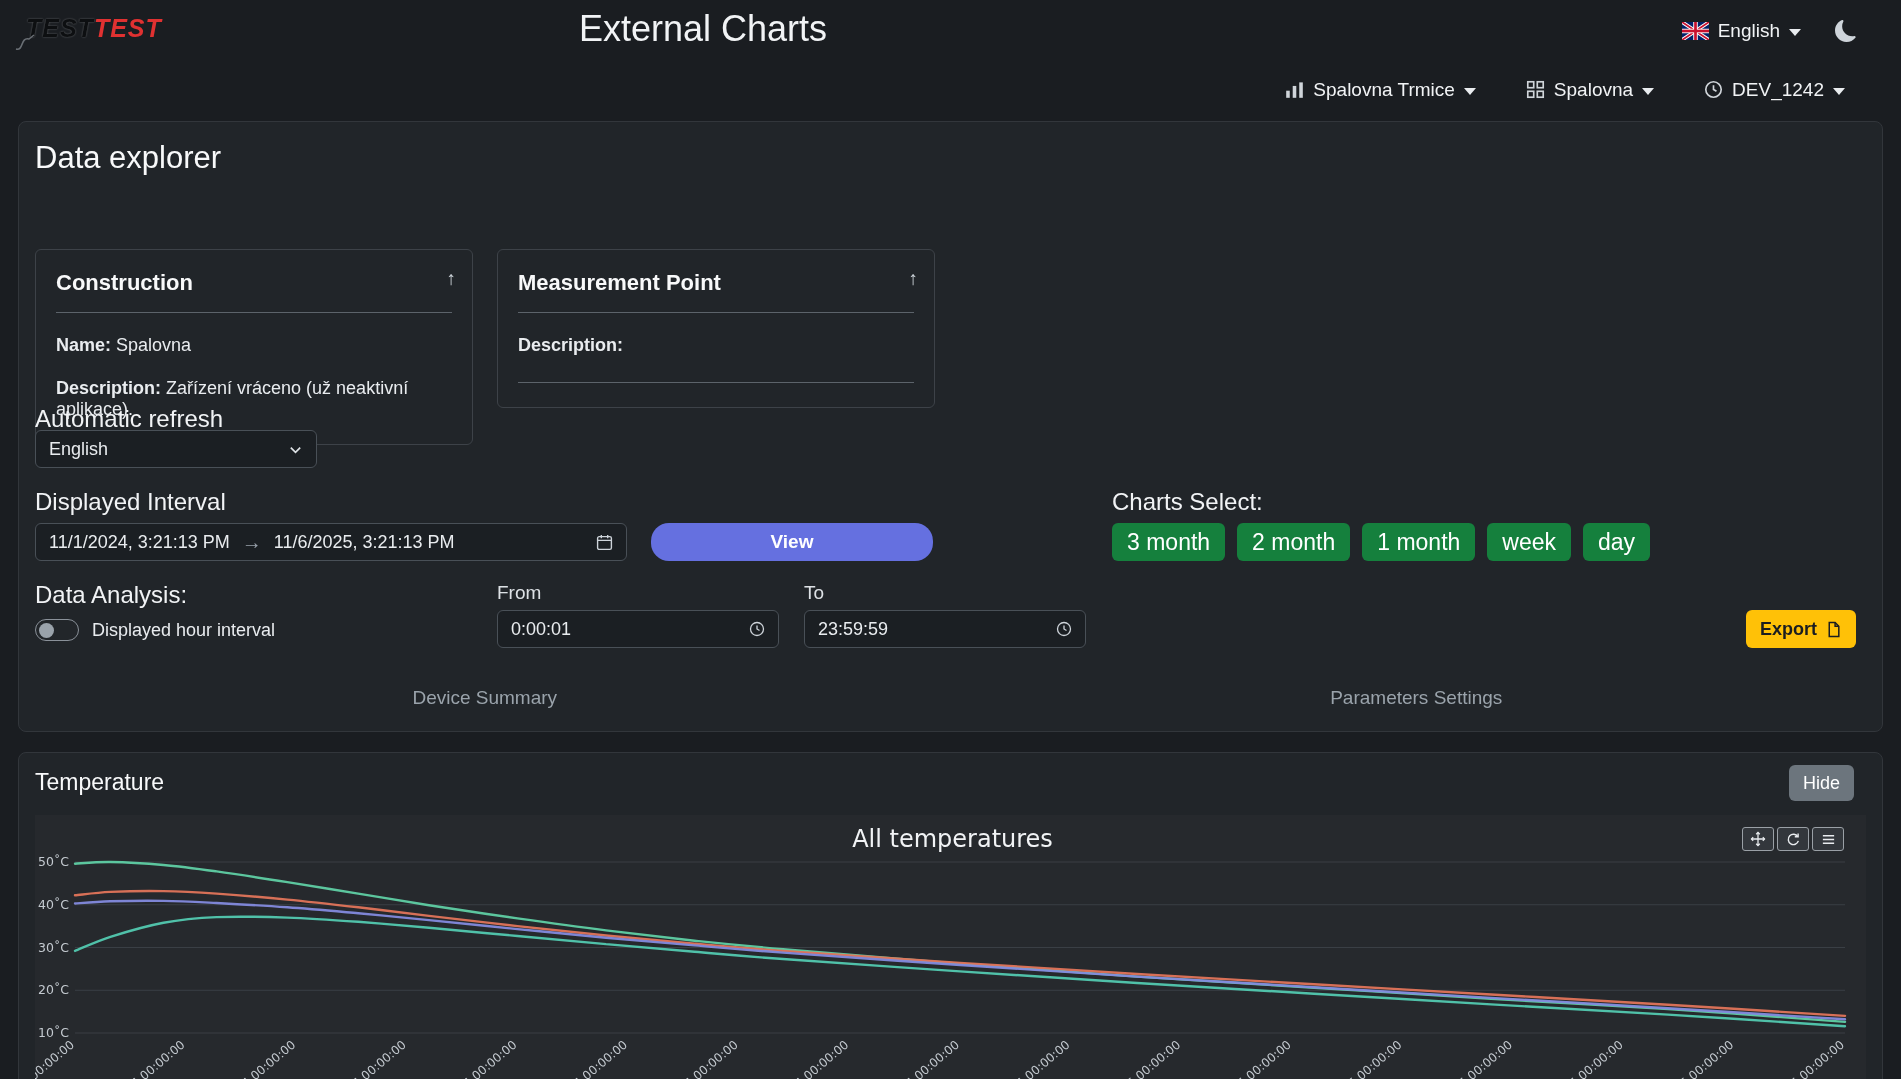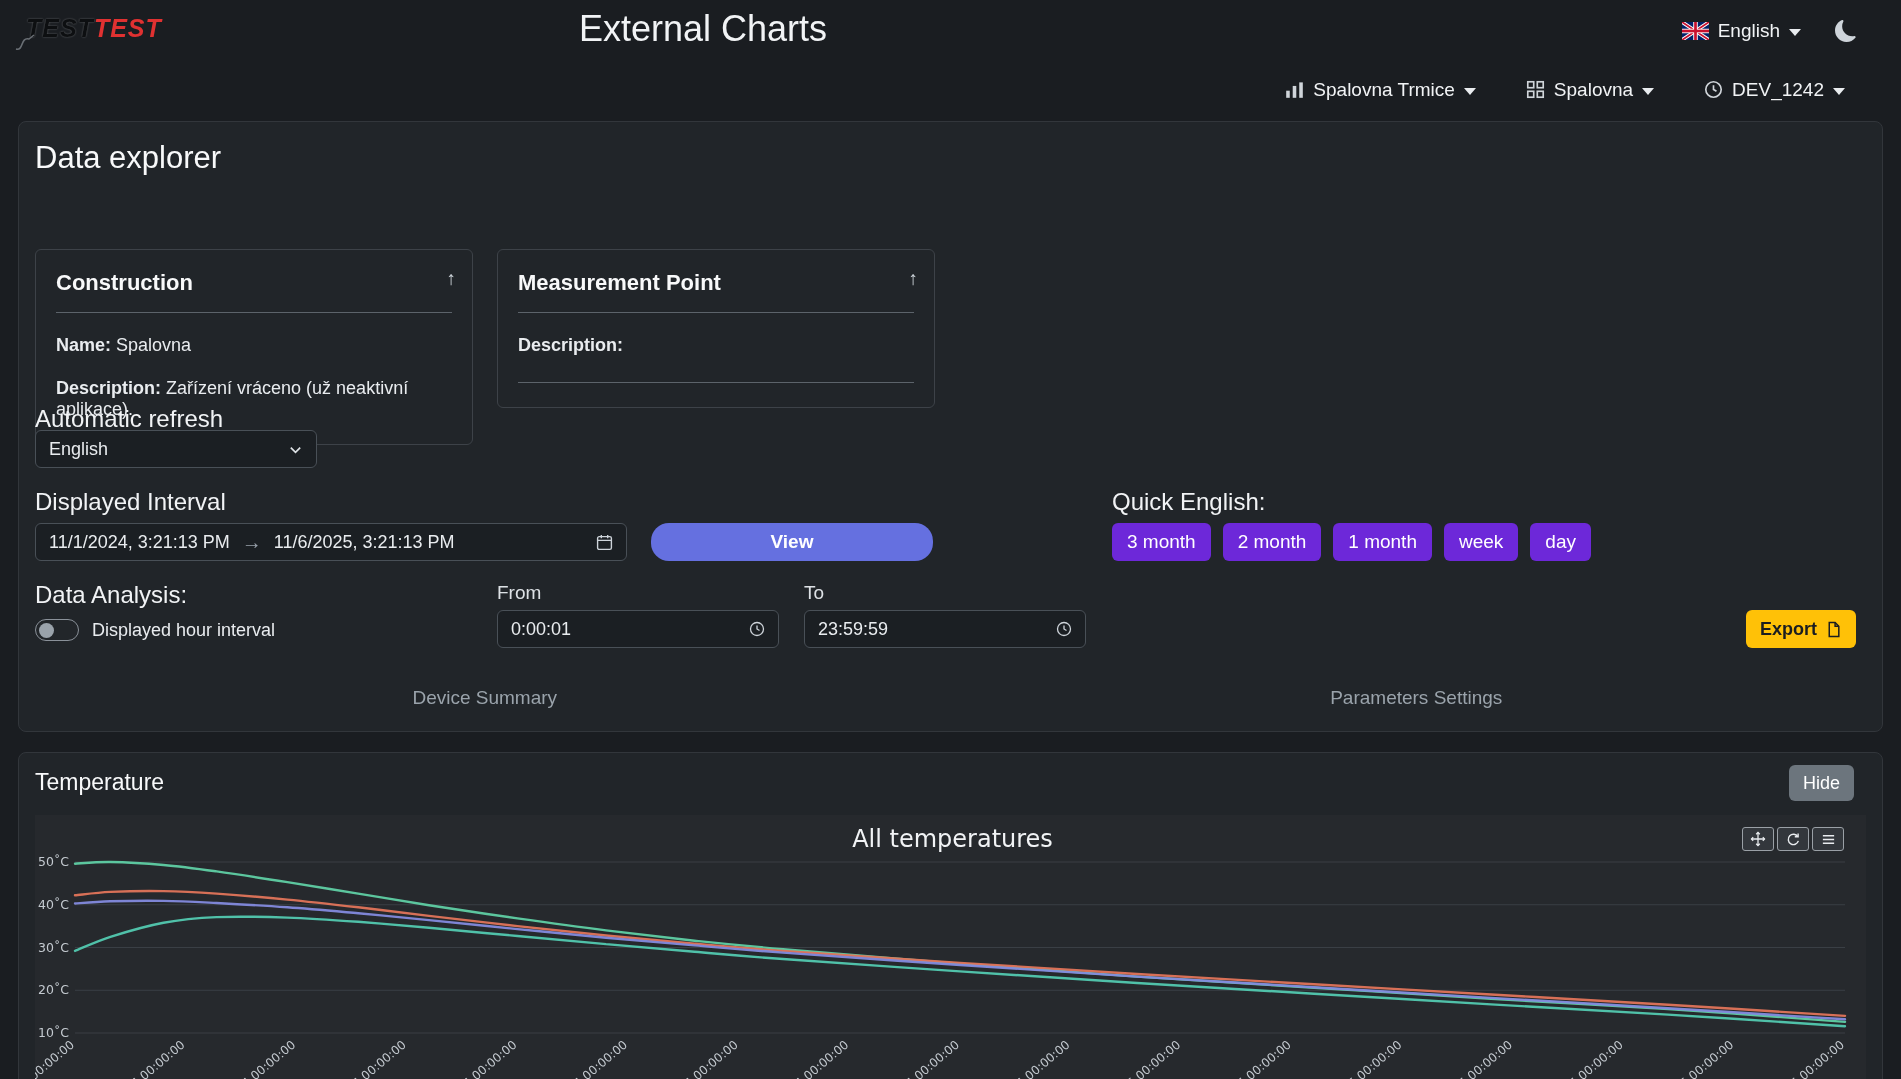--- a/index.html
+++ b/index.html
@@ -51,21 +51,21 @@
   .select-box { position:absolute; left:16px; top:308px; width:282px; justify-content:space-between; }
   .date-range { position:absolute; left:16px; top:401px; width:592px; gap:12px; }
   .date-range .arrow { color:#9aa3ad; font-size:20px; }
   .date-range .cal { margin-left:auto; display:flex; }
   .time-input { position:absolute; top:488px; width:282px; justify-content:space-between; }
 
   .btn { border:none; border-radius:6px; color:#fff; cursor:pointer; font-family:inherit; }
   .view-btn { position:absolute; left:632px; top:401px; width:282px; height:38px;
               background:#6570e0; font-size:19px; font-weight:600;border-radius:18px; }
   .quick-row { position:absolute; left:1093px; top:401px; display:flex; gap:12px; }
-  .quick-btn { background:#6d28d9; height:38px; padding:0 15px; font-size:19px; font-weight:500; }
+  .quick-btn { background:#15803d; height:38px; padding:0 15px; font-size:23px; font-weight:500; }
   .export-btn { position:absolute; right:26px; top:488px; height:38px; padding:0 14px;
                 background:#ffc107; color:#1a1d21; font-size:18px; font-weight:700;
                 display:flex; align-items:center; gap:8px; }
 
   .field-label { position:absolute; top:460px; font-size:19px; color:#dde1e5; }
 
   .toggle-row { position:absolute; left:16px; top:497px; display:flex; align-items:center; gap:13px; }
   .switch { width:44px; height:22px; border:1px solid #8a9199; border-radius:12px; background:#22262a;
             position:relative; cursor:pointer; }
   .switch::after { content:''; position:absolute; left:3px; top:2.5px; width:15px; height:15px;
@@ -186,21 +186,21 @@
       <span>11/6/2025, 3:21:13 PM</span>
       <span class="cal">
         <svg width="17" height="17" viewBox="0 0 16 16" fill="none" stroke="#ced4da" stroke-width="1.3">
             <rect x="1.5" y="2.5" width="13" height="12" rx="1.5"></rect>
             <path d="M1.5 6h13M5 1v3M11 1v3"></path>
           </svg>
       </span>
     </div>
     <button class="btn view-btn">View</button>
 
-    <h3 class="h3" style="left:1093px; top:366px;">Quick English:</h3>
+    <h3 class="h3" style="left:1093px; top:366px;">Charts Select:</h3>
     <div class="quick-row">
       <button class="btn quick-btn">3 month</button>
       <button class="btn quick-btn">2 month</button>
       <button class="btn quick-btn">1 month</button>
       <button class="btn quick-btn">week</button>
       <button class="btn quick-btn">day</button>
     </div>
 
     <h3 class="h3" style="left:16px; top:459px;">Data Analysis:</h3>
     <div class="toggle-row">

